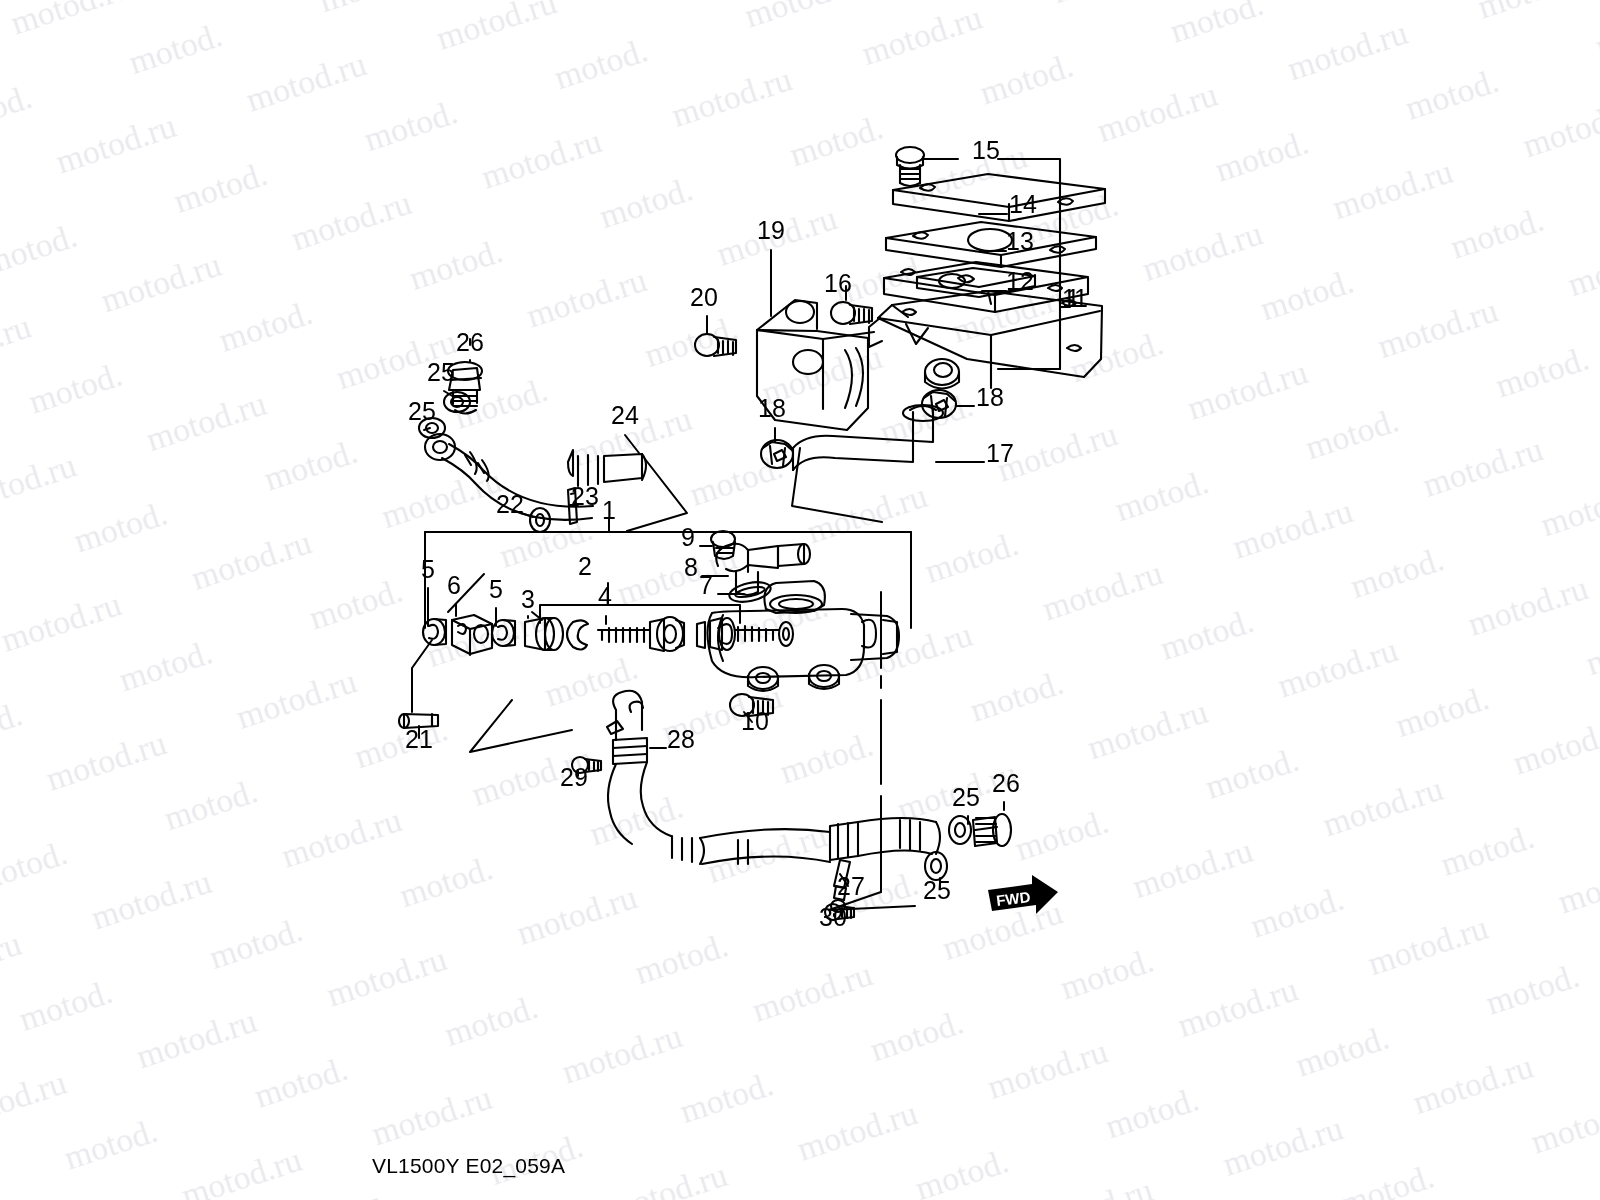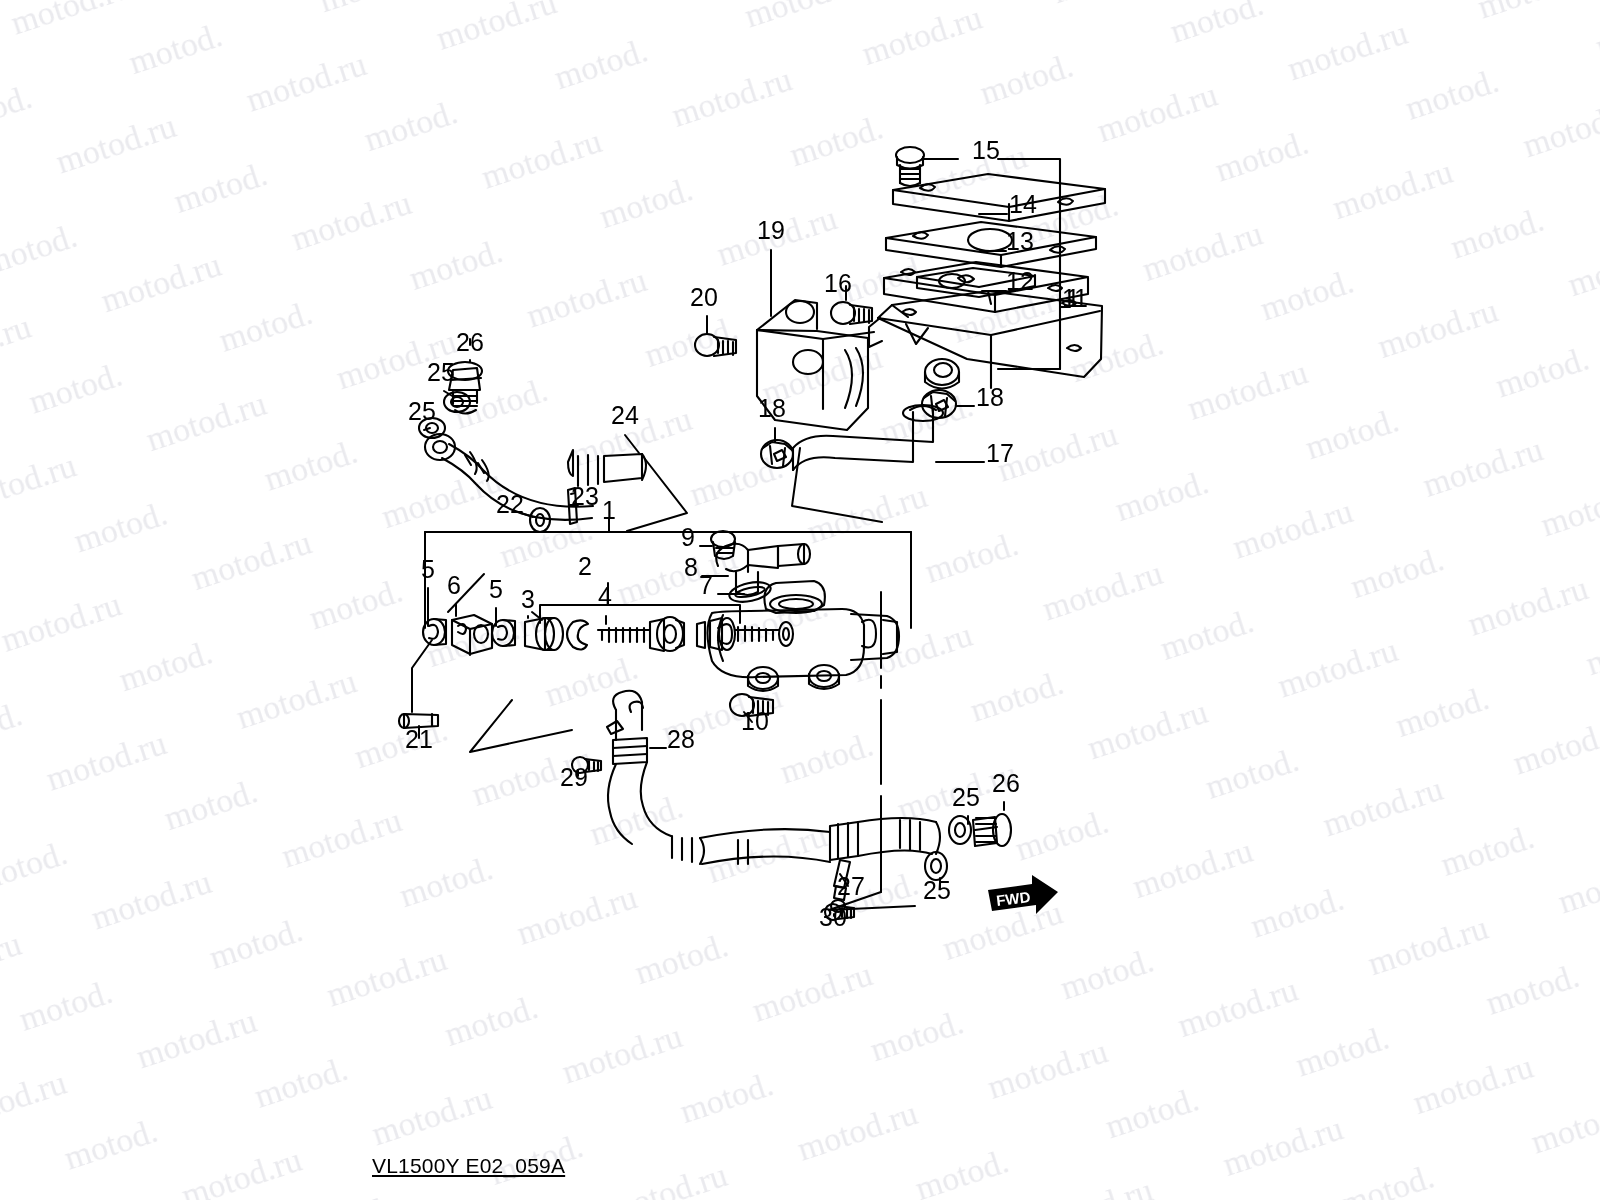--- a/index.html
+++ b/index.html
@@ -3,21 +3,21 @@
 <meta charset="utf-8">
 <style>
   html,body{margin:0;padding:0;background:#ffffff;}
   body{width:1600px;height:1200px;overflow:hidden;
        font-family:"Liberation Sans",sans-serif;color:#000;}
   #stage{position:relative;width:1600px;height:1200px;background:#fff;}
   #wm{position:absolute;inset:0;z-index:1;pointer-events:none;}
   #art{position:absolute;inset:0;z-index:2;}
   #caption{position:absolute;z-index:3;left:372px;top:1098px;
            font-size:21px;line-height:27px;letter-spacing:.2px;white-space:pre;}
-  .cap-line{display:block;text-decoration:underline;}
+  .cap-line{display:block;}
 </style>
 </head>
 <body>
 
 <div id="stage">
 
   <svg id="wm" viewBox="0 0 1600 1200" xmlns="http://www.w3.org/2000/svg">
     <defs>
       <pattern id="wmp" width="200" height="146" patternUnits="userSpaceOnUse" patternTransform="rotate(-18)">
         <text x="4" y="38" font-family="Liberation Serif, serif" font-size="34" fill="#eaeaee">motod.ru</text>

